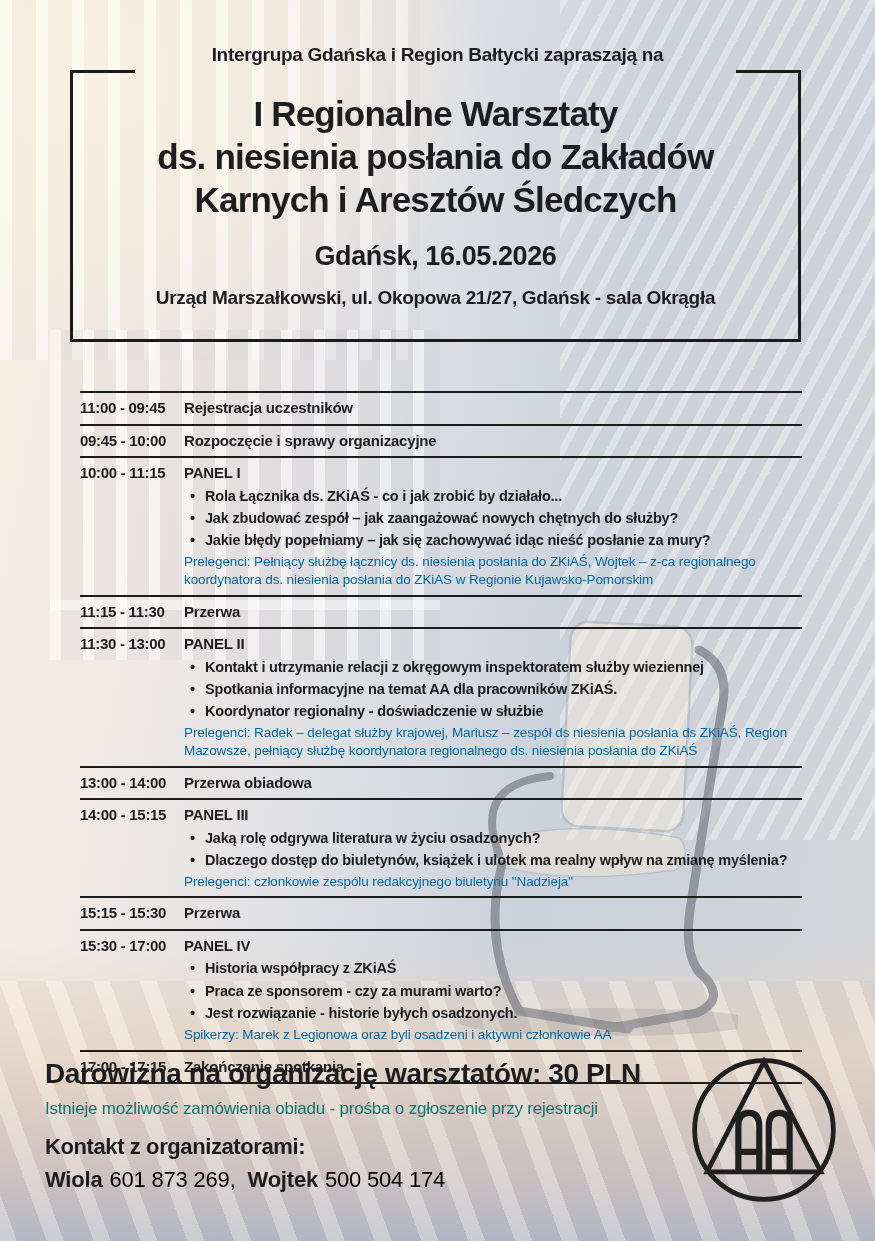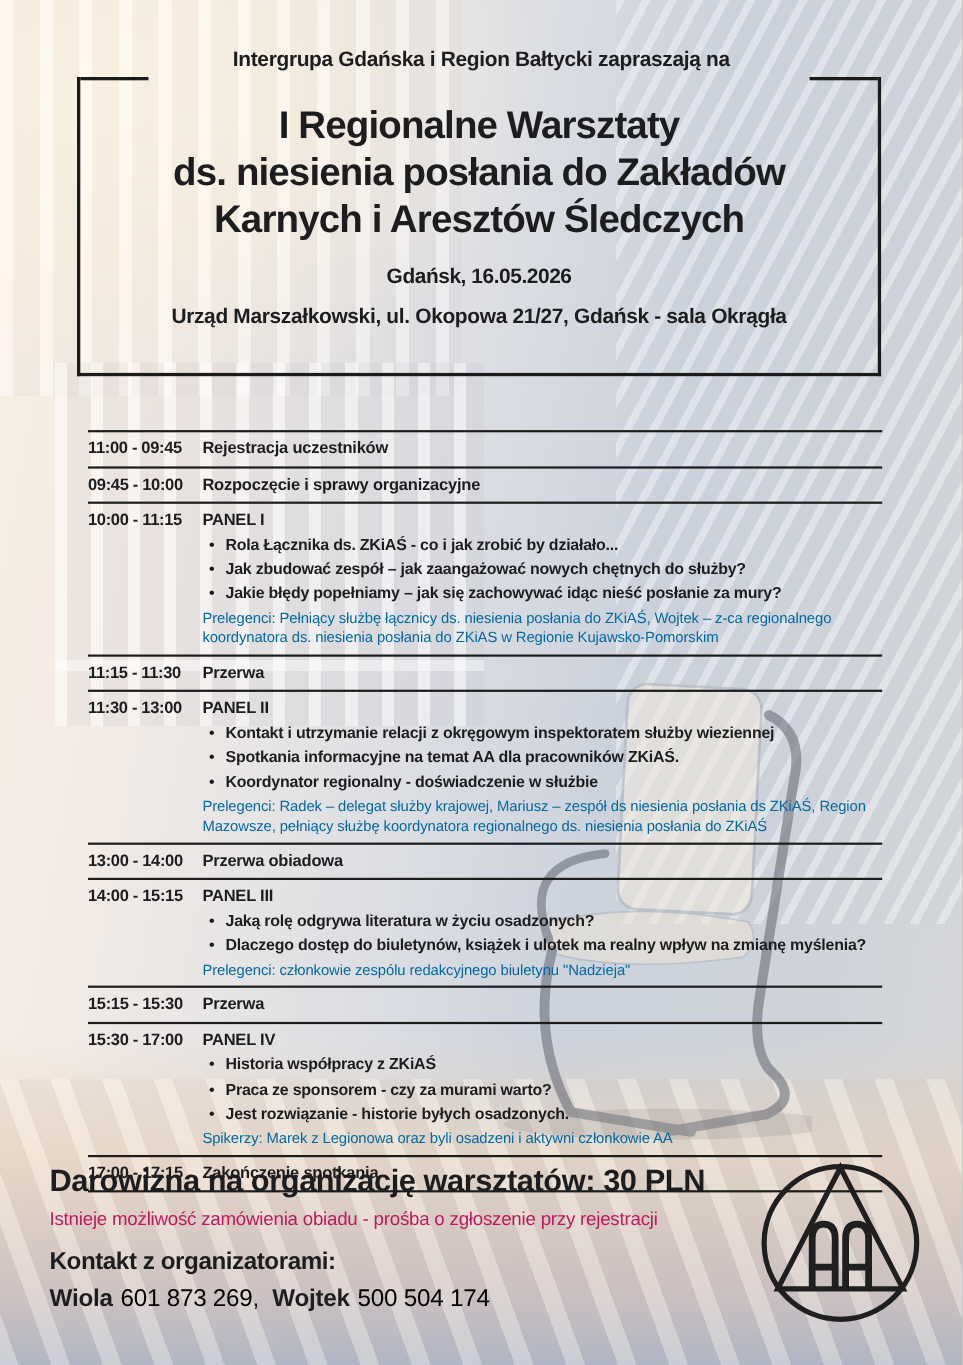--- a/index.html
+++ b/index.html
@@ -28,39 +28,39 @@
 
   
   .invite{position:absolute;left:0;top:44px;width:100%;text-align:center;
     font-size:19px;font-weight:700;letter-spacing:-.3px;}
   .masthead{position:absolute;left:70px;top:70px;width:731px;height:272px;
     border-left:3px solid #1b1b1b;border-right:3px solid #1b1b1b;border-bottom:3px solid #1b1b1b;
     text-align:center;box-sizing:border-box;}
   .masthead::before,.masthead::after{content:"";position:absolute;top:0;width:62px;height:3px;background:#1b1b1b;}
   .masthead::before{left:0;} .masthead::after{right:0;}
   .title{margin-top:22px;font-size:35px;line-height:1.23;font-weight:800;letter-spacing:-.8px;}
-  .date-line{margin-top:20px;font-size:19px;font-weight:800;letter-spacing:-.4px;}
+  .date-line{margin-top:20px;font-size:27px;font-weight:800;letter-spacing:-.4px;}
   .venue-line{margin-top:15px;font-size:19px;font-weight:700;letter-spacing:-.3px;}
 
   
   .schedule{position:absolute;left:80px;top:391px;width:722px;}
   .row{display:flex;border-top:2.5px solid #1c1c1c;padding:5px 0 6px 0;}
   .row:last-child{border-bottom:2.5px solid #1c1c1c;}
   .cell.time{flex:0 0 104px;font-size:15px;font-weight:700;letter-spacing:-.3px;padding-top:1px;}
   .cell.content{flex:1;}
   .row-title{font-size:15px;font-weight:700;letter-spacing:-.2px;line-height:1.3;}
   .bullet-list{list-style:none;margin:2px 0 0 0;padding:0;}
   .bullet-item{position:relative;padding-left:21px;font-size:14.5px;font-weight:700;letter-spacing:-.2px;line-height:1.55;}
   .bullet-item::before{content:"•";position:absolute;left:6px;}
   .note{font-size:13.5px;font-weight:400;color:#0369a1;letter-spacing:-.1px;line-height:1.32;margin-top:1px;}
 
   
   .footer{position:absolute;left:45px;top:1058px;width:620px;}
   .donation{font-size:28px;font-weight:800;letter-spacing:-.4px;}
-  .lunch{font-size:17px;font-weight:400;color:#be185d;margin-top:9px;letter-spacing:-.2px;}
+  .lunch{font-size:17px;font-weight:400;color:#0f766e;margin-top:9px;letter-spacing:-.2px;}
   .contact-heading{font-size:22px;font-weight:800;letter-spacing:-.4px;margin-top:15px;}
   .contact-line{font-size:22px;margin-top:7px;letter-spacing:-.2px;}
   .contact-name{font-weight:800;margin-right:7px;}
   .contact-phone{font-weight:400;color:#000000;}
   .sep{font-weight:400;margin-right:6px;}
 
   .aa-logo{position:absolute;left:688px;top:1054px;}
 </style>
 </head>
 <body>

